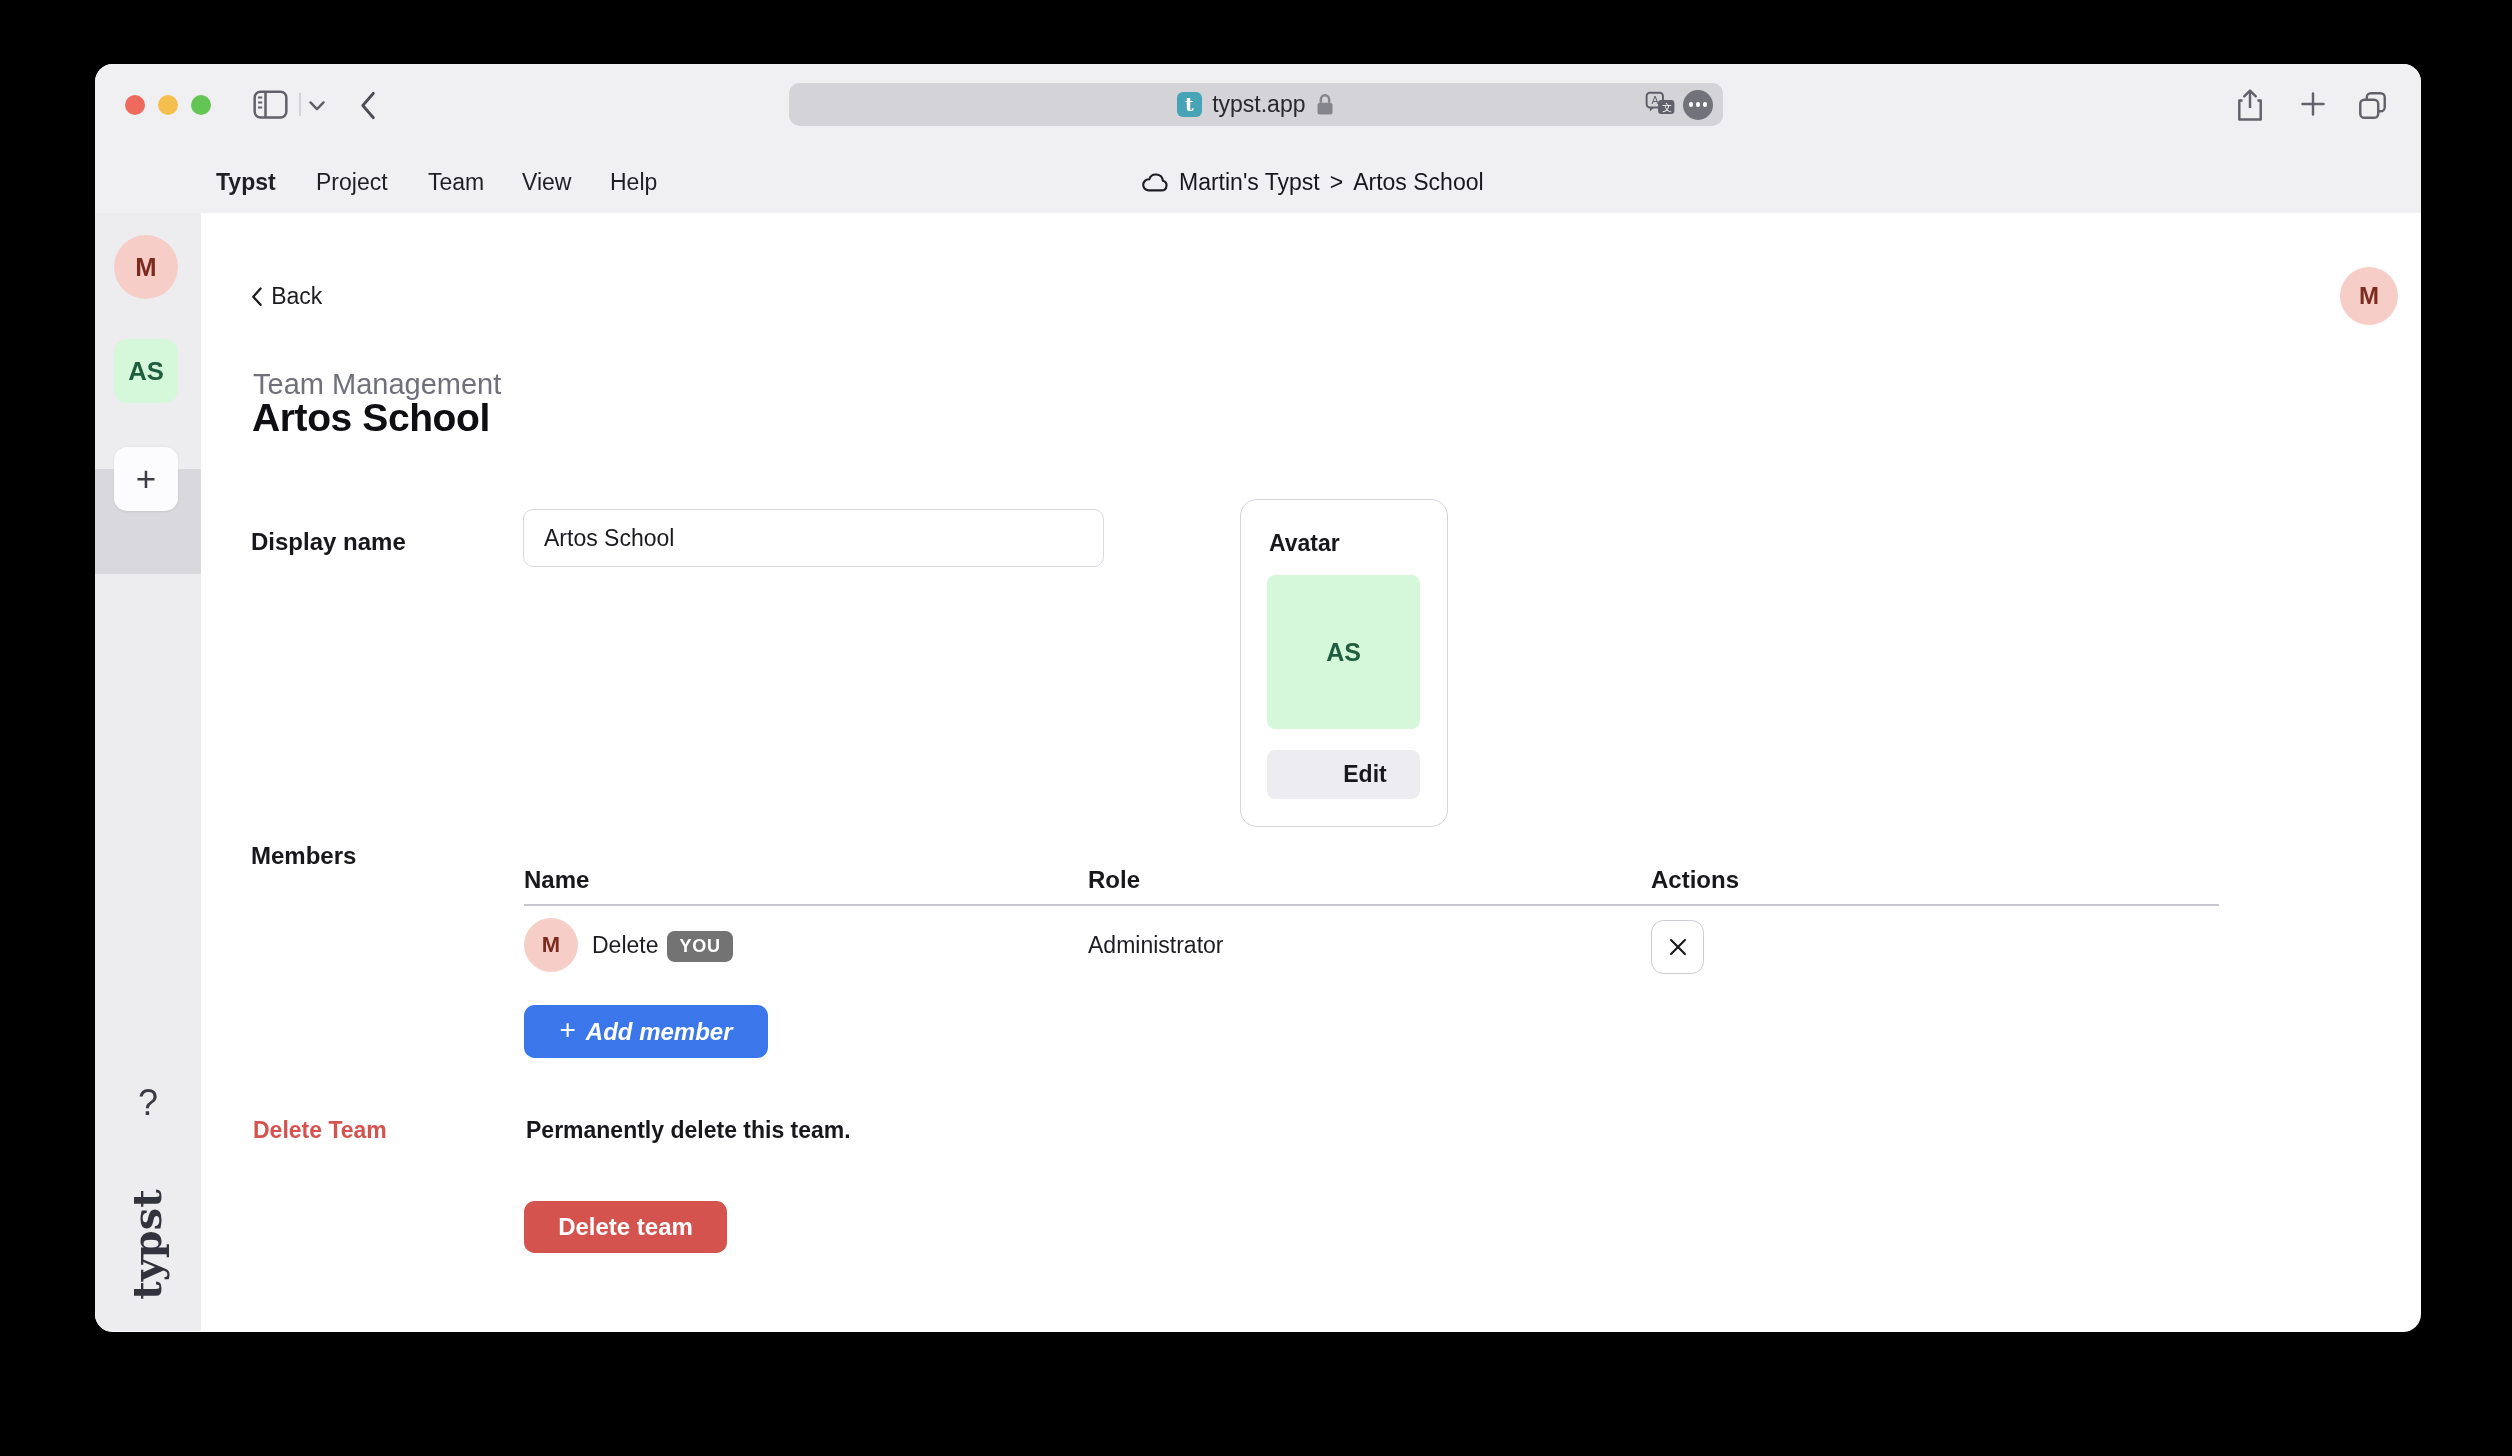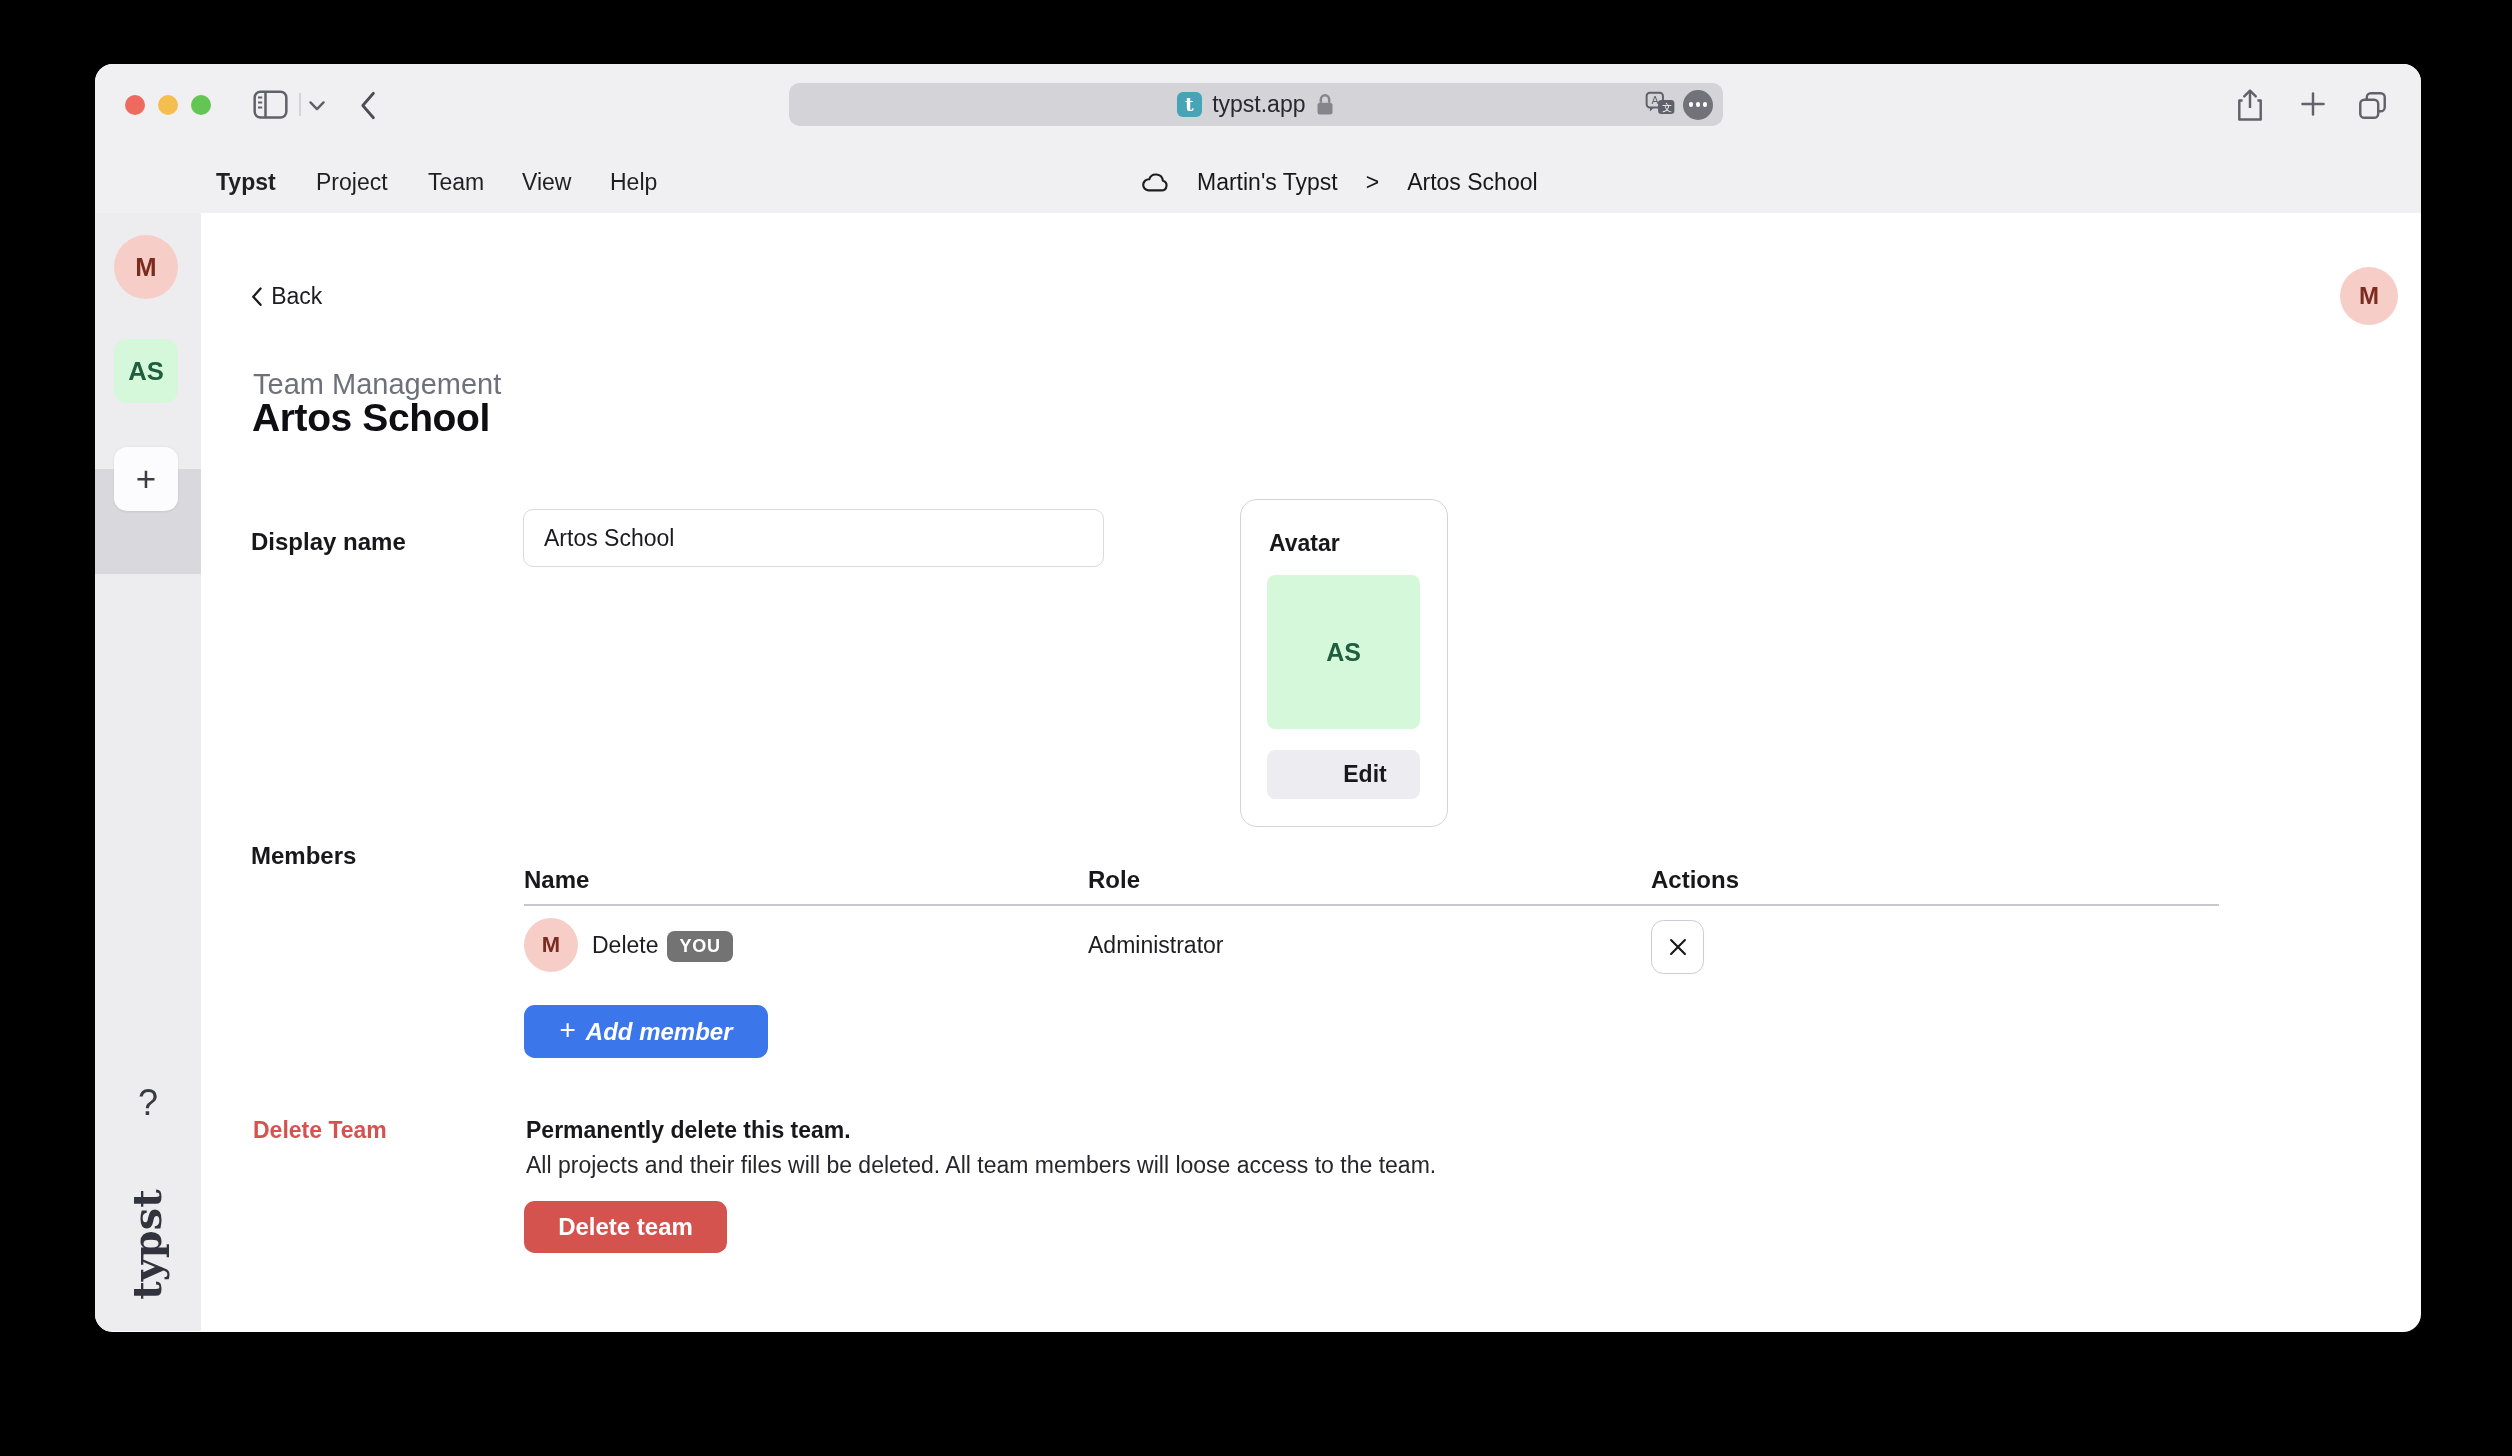--- a/index.html
+++ b/index.html
@@ -25,21 +25,21 @@
     font-family:"DejaVu Serif", serif; font-weight:bold; font-size:19px;
     display:flex; align-items:center; justify-content:center; padding-bottom:1.6px;
   }
   .domain { font-size:23px; color:#28282e; }
   .ab-right { position:absolute; right:10px; top:0; height:43px; display:flex; align-items:center; gap:6.6px; }
   .dots-circle { width:30px; height:30px; border-radius:50%; background:#72727a; display:flex; align-items:center; justify-content:center; gap:2.5px; }
   .dots-circle i { width:4.1px; height:4.1px; border-radius:50%; background:#fff; }
   
   .menuitem { position:absolute; top:106px; height:25px; line-height:25px; font-size:23px; color:#1f1f24; }
   .menuitem.bold { font-weight:700; }
-  .breadcrumb { position:absolute; left:1046px; top:106px; height:25px; display:flex; align-items:center; gap:28px; font-size:23px; color:#17171c; }
+  .breadcrumb { position:absolute; left:1046px; top:106px; height:25px; display:flex; align-items:center; gap:10px; font-size:23px; color:#17171c; }
   
   .sidebar { position:absolute; left:0; top:149px; width:106px; height:1118px; background:#ededf0; }
   .sb-band { position:absolute; left:0; top:256px; width:106px; height:105px; background:#d8d8dd; }
   .sb-tile { position:absolute; left:19px; width:64px; height:64px; display:flex; align-items:center; justify-content:center; font-weight:700; font-size:25.6px; }
   .sb-m { top:171px; border-radius:50%; background:#f6cec7; color:#7c2b20; }
   .sb-as { top:275px; border-radius:13px; background:#d5f8db; color:#1e5e3e; }
   .sb-plus { top:383px; border-radius:13px; background:#fcfcfe; color:#3c3c44; font-size:35px; font-weight:400; box-shadow:0 0.8px 2.5px rgba(0,0,0,0.08); }
   .sb-help { position:absolute; left:0; top:1018px; width:106px; text-align:center; font-size:36px; color:#3a3a43; }
   .sb-logo { position:absolute; left:-15px; top:1156px; width:132px; height:49px; display:flex; align-items:center; justify-content:center;
     transform:rotate(-90deg); font-family:"DejaVu Serif", serif; font-weight:bold; font-size:40px; color:#33333d; }
@@ -221,17 +221,16 @@
     </button>
   </div>
 
   <button class="addbtn">
     <span class="plusglyph">+</span>
     <span class="addlabel">Add member</span>
   </button>
 
   <div class="dangerlabel">Delete Team</div>
   <div class="dangertitle">Permanently delete this team.</div>
-  <div class="dangerdesc">All projects and their files will be deleted. All team members will loose access to the team.</div>
   <button class="deletebtn">Delete team</button>
 
 </div>
 
 
 </body></html>

